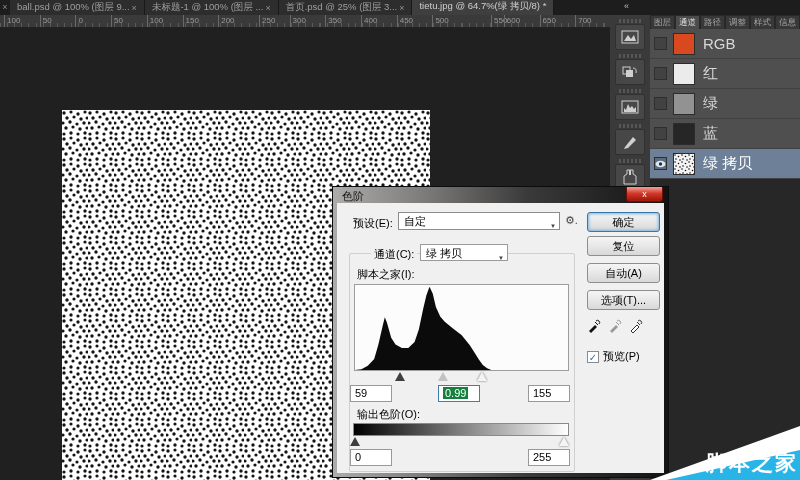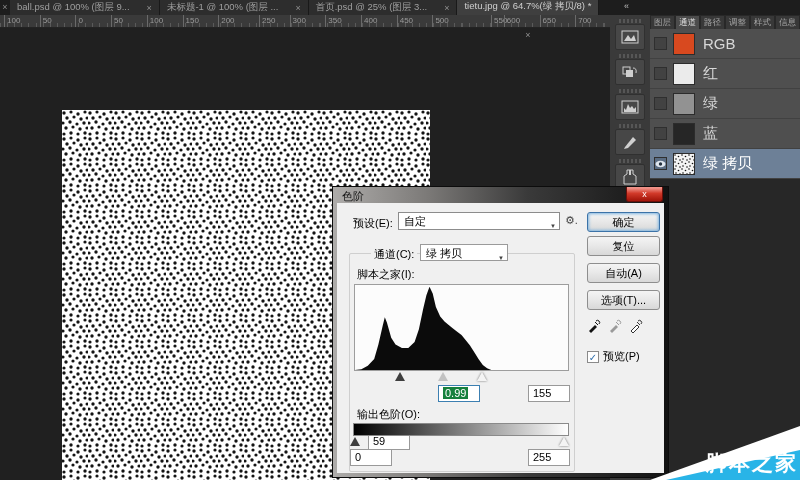--- a/index.html
+++ b/index.html
@@ -4,21 +4,21 @@
 <style>
   * { margin:0; padding:0; box-sizing:border-box; }
   html,body { width:800px; height:480px; overflow:hidden; background:#202020;
     font-family:"Liberation Sans","DejaVu Sans",sans-serif; font-size:11px; }
   #stage { position:relative; width:800px; height:480px; }
 
   
   #tabbar { position:absolute; left:0; top:0; width:800px; height:15px; background:#1d1d1d;
     display:flex; align-items:stretch; color:#9a9a9a; }
   .lead-x { width:10px; text-align:center; color:#8a8a8a; font-size:9px; line-height:15px; }
-  .doc-tab { display:flex; align-items:center; gap:17px; padding:0 7px; background:#2d2d2d;
+  .doc-tab { display:flex; align-items:center; gap:2px; padding:0 7px; background:#2d2d2d;
     border-right:1px solid #191919; font-size:9.5px; white-space:nowrap; color:#9f9f9f; }
   .doc-tab.active { background:#3f3f3f; color:#cfcfcf;flex-direction:column; }
   .doc-tab .tab-close { color:#8f8f8f; font-size:9px; }
 
   
   #ruler { position:absolute; left:0; top:15px; width:612px; height:13px; background:#3a3a3a;
     border-bottom:1px solid #232323; overflow:hidden; }
   #ruler .minor { position:absolute; left:0; bottom:0; width:100%; height:4px;
     background:repeating-linear-gradient(90deg,#5a5a5a 0 1px,transparent 1px 7.1px); }
   .ruler-label { position:absolute; top:0; font-size:8px; color:#9a9a9a; border-left:1px solid #6a6a6a;
@@ -345,21 +345,21 @@
       <div id="hist-box">
         <svg width="213" height="85" viewBox="0 0 213 85" preserveAspectRatio="none">
           <polygon id="hist-poly" fill="#0b0b0b" points="0,85 0.0,85.0 6.4,84.2 12.8,80.8 19.2,74.0 23.4,59.5 27.7,40.8 29.8,32.3 31.9,37.4 36.2,52.7 40.5,59.5 46.9,62.9 53.3,62.9 59.6,57.0 63.9,44.2 68.2,23.8 71.4,10.2 74.5,1.7 77.7,8.5 80.9,22.1 85.2,31.5 89.5,36.6 93.7,39.9 98.0,43.4 102.2,46.8 106.5,50.1 110.8,55.3 115.0,60.4 119.3,67.2 123.5,74.0 127.8,79.9 132.1,83.3 136.3,85.0 213.0,85.0 213,85"></polygon>
         </svg>
       </div>
       <div id="slider-row">
         <span class="tri black" style="left:19%;  top:1px;"></span>
         <span class="tri gray" style="left:39%;  top:1px; opacity:.55;"></span>
         <span class="tri white" style="left:57%;  top:1px;"></span>
       </div>
-      <div class="num-box" style="left:31px; top:182px;margin-top:48px;">
+      <div class="num-box" style="left:13px; top:182px;">
         <span>59</span>
       </div>
       <div class="num-box focused" style="left:101px; top:182px;">
         <span class="sel">0.99</span>
       </div>
       <div class="num-box" style="left:191px; top:182px;">
         <span>155</span>
       </div>
 
       <span class="dlg-label" style="left:20px; top:204px;">输出色阶(O):</span>

